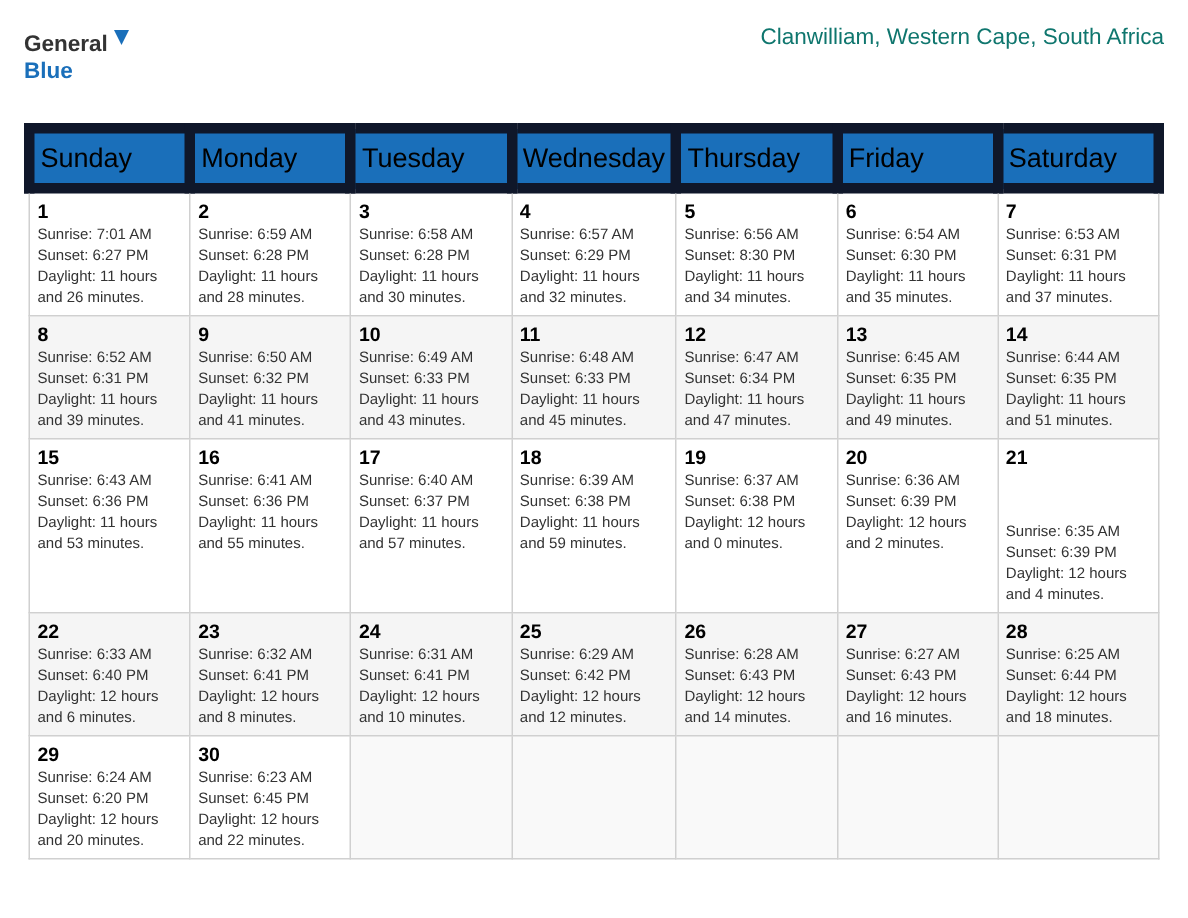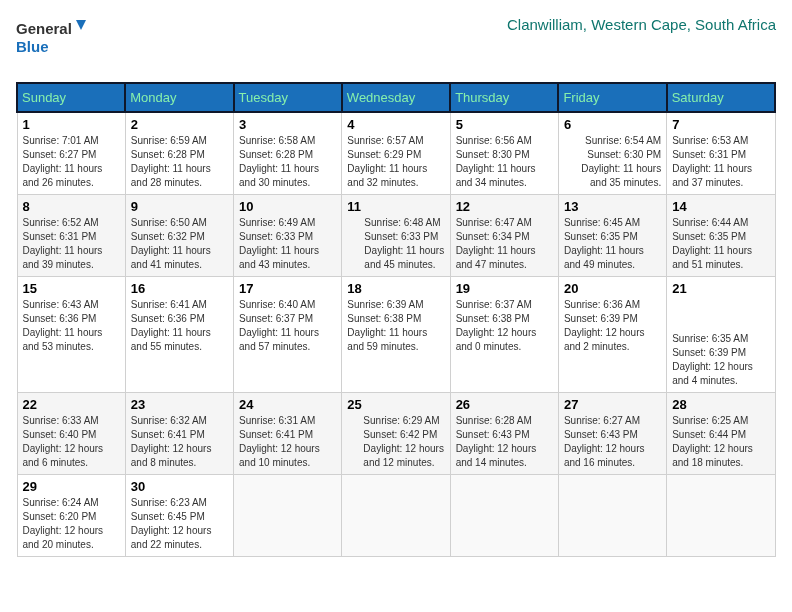--- a/index.html
+++ b/index.html
@@ -33,26 +33,26 @@
       font-size: 15px;
       color: #0f766e;
     }
     .calendar {
       width: 100%;
       border-collapse: collapse;
       font-size: 11px;
     }
     .calendar th {
       background: #1a6fba;
-      color: #86efac;
+      color: #000000;
       padding: 6px 4px;
       text-align: left;
-      font-size: 13px;
+      font-size: 18px;
       font-weight: normal;
-      border: 2px solid #0f172a;
+      border: 7px solid #0f172a;
     }
     .calendar td {
       border: 1px solid #d0d0d0;
       vertical-align: top;
       padding: 4px 5px;
       width: 108px;
       min-height: 80px;
       background: #fff;
     }
     .calendar tr:nth-child(even) td {
@@ -132,21 +132,21 @@
         </td>
         <td>
           <div class="day-number">5</div>
           <div class="day-info" style="white-space: pre-line;">Sunrise: 6:56 AM
 Sunset: 8:30 PM
 Daylight: 11 hours
 and 34 minutes.</div>
         </td>
         <td>
           <div class="day-number">6</div>
-          <div class="day-info" style="white-space: pre-line; text-align: right;">Sunrise: 6:54 AM
+          <div class="day-info" style="white-space: pre-line;">Sunrise: 6:54 AM
 Sunset: 6:30 PM
 Daylight: 11 hours
 and 35 minutes.</div>
         </td>
         <td>
           <div class="day-number">7</div>
           <div class="day-info" style="white-space: pre-line;">Sunrise: 6:53 AM
 Sunset: 6:31 PM
 Daylight: 11 hours
 and 37 minutes.</div>
@@ -169,21 +169,21 @@
         </td>
         <td>
           <div class="day-number">10</div>
           <div class="day-info" style="white-space: pre-line;">Sunrise: 6:49 AM
 Sunset: 6:33 PM
 Daylight: 11 hours
 and 43 minutes.</div>
         </td>
         <td>
           <div class="day-number">11</div>
-          <div class="day-info" style="white-space: pre-line; margin-left: 17px;">Sunrise: 6:48 AM
+          <div class="day-info" style="white-space: pre-line;">Sunrise: 6:48 AM
 Sunset: 6:33 PM
 Daylight: 11 hours
 and 45 minutes.</div>
         </td>
         <td>
           <div class="day-number">12</div>
           <div class="day-info" style="white-space: pre-line;">Sunrise: 6:47 AM
 Sunset: 6:34 PM
 Daylight: 11 hours
 and 47 minutes.</div>
@@ -271,21 +271,21 @@
         </td>
         <td>
           <div class="day-number">24</div>
           <div class="day-info" style="white-space: pre-line;">Sunrise: 6:31 AM
 Sunset: 6:41 PM
 Daylight: 12 hours
 and 10 minutes.</div>
         </td>
         <td>
           <div class="day-number">25</div>
-          <div class="day-info" style="white-space: pre-line; margin-left: 16px;">Sunrise: 6:29 AM
+          <div class="day-info" style="white-space: pre-line;">Sunrise: 6:29 AM
 Sunset: 6:42 PM
 Daylight: 12 hours
 and 12 minutes.</div>
         </td>
         <td>
           <div class="day-number">26</div>
           <div class="day-info" style="white-space: pre-line;">Sunrise: 6:28 AM
 Sunset: 6:43 PM
 Daylight: 12 hours
 and 14 minutes.</div>

